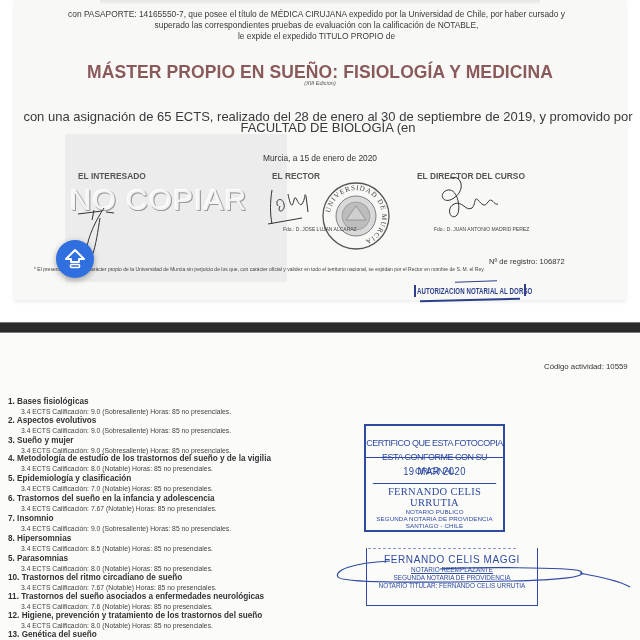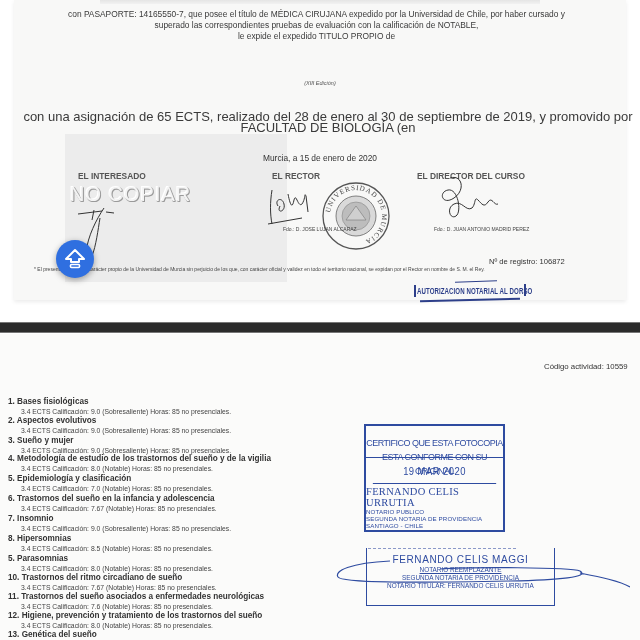--- a/index.html
+++ b/index.html
@@ -54,21 +54,21 @@
   }
   .sig-head {
     position:absolute; top:171px; font-size:8.4px; font-weight:bold; color:#555;
   }
   .sig-head.h1 { left:78px; }
   .sig-head.h2 { left:272px; }
   .sig-head.h3 { left:417px; }
 
   .watermark {
     position:absolute; left:70px; top:183px;
-    font-size:20px; color:#f4f4f4; letter-spacing:1px;
+    font-size:30px; color:#f4f4f4; letter-spacing:1px;
     text-shadow: 1px 1px 0 #9a9a9a, -1px -1px 0 #ffffff, 1px 0 0 #b0b0b0, 0 1px 0 #b0b0b0;
     font-weight:normal;
   }
   .signature { position:absolute; }
   .fdo {
     position:absolute; font-size:5px; color:#444; top:226px;
   }
   .fdo.f1 { left:283px; }
   .fdo.f2 { left:434px; }
 
@@ -133,28 +133,28 @@
   .stamp1 .row1 {
     height:32px; border-bottom:1.5px solid #2e4ba0; text-align:center;
     font-size:9px; line-height:14px; font-weight:normal; padding-top:10px;
     letter-spacing:-0.5px;
   }
   .stamp1 .row2 {
     height:26px; border-bottom:1.5px solid #2e4ba0; text-align:center;
     font-size:10.5px; line-height:26px; letter-spacing:0.5px;
     transform:scaleX(0.9);
   }
-  .stamp1 .row3 { text-align:left; padding-top:2px; }
+  .stamp1 .row3 { text-align:center; padding-top:2px; }
   .stamp1 .name {
     font-family:"Liberation Serif", serif; font-size:10.5px; line-height:11px; letter-spacing:0.3px;
   }
   .stamp1 .small { font-size:6.2px; line-height:7px; letter-spacing:0.1px; }
 
   .stamp2 {
-    position:absolute; left:366px; top:548px; width:189px; height:58px;
+    position:absolute; left:366px; top:548px; width:172px; height:58px;
     border-left:1.5px solid #2e4ba0; border-bottom:1.5px solid #2e4ba0; border-right:1.5px solid #2e4ba0;
     color:#2e4ba0; text-align:center;
   }
   .stamp2 .name { font-size:10px; line-height:12px; letter-spacing:0.6px; padding-top:6px; }
   .stamp2 .small { font-size:6.4px; line-height:8px; }
   .stamp2 .small.u { text-decoration:underline; }
   .stamp2-top {
     position:absolute; left:368px; top:548px; width:148px; height:1px;
     border-top:1px dashed #8b98c8;
   }
@@ -164,20 +164,21 @@
 <body>
 
 <div class="page-top">
   <div class="sheet-top"></div>
   <div class="cut-line"></div>
 
   <div class="intro l1">con PASAPORTE: 14165550-7, que posee el título de MÉDICA CIRUJANA expedido por la Universidad de Chile, por haber cursado y</div>
   <div class="intro l2">superado las correspondientes pruebas de evaluación con la calificación de NOTABLE,</div>
   <div class="intro l3">le expide el expedido TITULO PROPIO de</div>
 
+  <div class="master-title">MÁSTER PROPIO EN SUEÑO: FISIOLOGÍA Y MEDICINA</div>
   <div class="edition">(XIII Edición)</div>
 
   <div class="assign l1">con una asignación de 65 ECTS, realizado del 28 de enero al 30 de septiembre de 2019, y promovido por  FACULTAD DE BIOLOGÍA (en</div>
 
   <div class="grey-overlay"></div>
 
   <div class="place-date">Murcia, a 15 de enero de 2020</div>
 
   <div class="sig-head h1">EL INTERESADO</div>
   <div class="sig-head h2">EL RECTOR</div>

